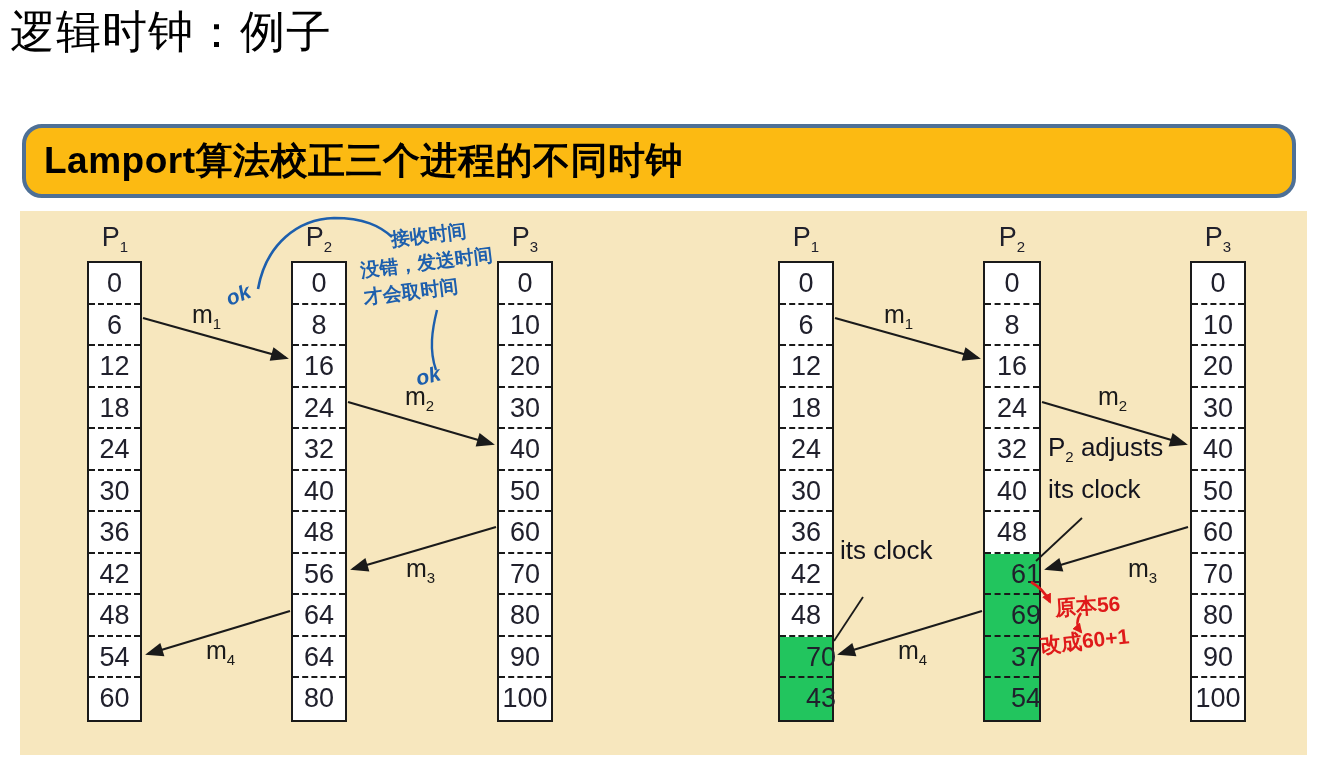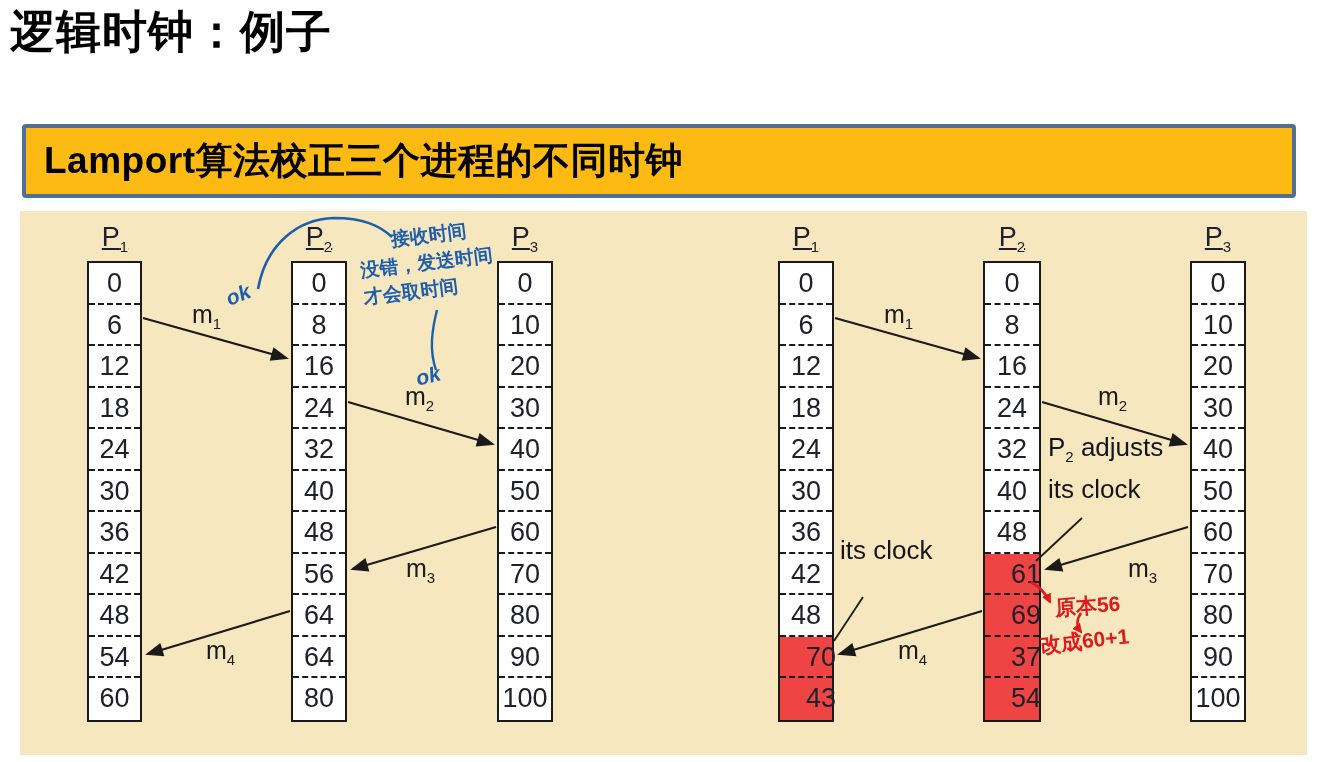--- a/index.html
+++ b/index.html
@@ -1,31 +1,31 @@
 <!DOCTYPE html>
 <html><head>
 <meta charset="utf-8">
 <style>
   html,body{margin:0;padding:0;background:#ffffff;}
   .slide{position:relative;width:1318px;height:762px;background:#ffffff;overflow:hidden;
          font-family:"Liberation Sans","DejaVu Sans",sans-serif;}
   .title{position:absolute;left:10px;top:2px;font-family:"Liberation Serif","DejaVu Serif",serif;
-         font-size:45px;font-weight:bold;color:#000;letter-spacing:1px;}
+         font-size:45px;font-weight:normal;color:#000;letter-spacing:1px;}
   .banner{position:absolute;left:22px;top:124px;width:1266px;height:66px;background:#FCBA12;
-          border:4px solid #4E7096;border-radius:4px;display:flex;align-items:center;}
+          border:4px solid #4E7096;border-radius:20px;display:flex;align-items:center;}
   .banner span{font-size:37px;font-weight:bold;color:#000;padding-left:18px;letter-spacing:.5px;}
   .panel{position:absolute;left:20px;top:211px;width:1287px;height:544px;background:#F7E7BE;}
 
-  .colhead{position:absolute;top:222px;width:60px;text-align:center;font-size:27px;color:#20202C;text-decoration:underline;}
+  .colhead{position:absolute;top:222px;width:60px;text-align:center;font-size:27px;color:#20202C;}
   .colhead sub{font-size:15px;}
   .col{position:absolute;top:261px;border:2px solid #1A1A1A;background:#fff;box-sizing:border-box;}
   .cell{height:41.5px;line-height:40px;text-align:center;font-size:27px;color:#20202C;
         border-bottom:2px dashed #1A1A1A;box-sizing:border-box;background:#fff;}
   .cell:last-child{border-bottom:none;}
-  .cell.hl{background:#ef4444;padding-left:26px;}
+  .cell.hl{background:#22c55e;padding-left:26px;}
 
   svg.overlay{position:absolute;left:0;top:0;width:1318px;height:762px;pointer-events:none;}
 
   .mlabel{position:absolute;font-size:25px;color:#1A1A1A;text-align:center;}
   .mlabel sub{font-size:15px;}
 
   .callout{position:absolute;font-size:26px;color:#14141E;line-height:33px;white-space:nowrap;}
   .callout sub{font-size:15px;}
 
   .blue-note{position:absolute;left:360px;top:222px;color:#1D5FAD;font-size:19px;line-height:27px;

